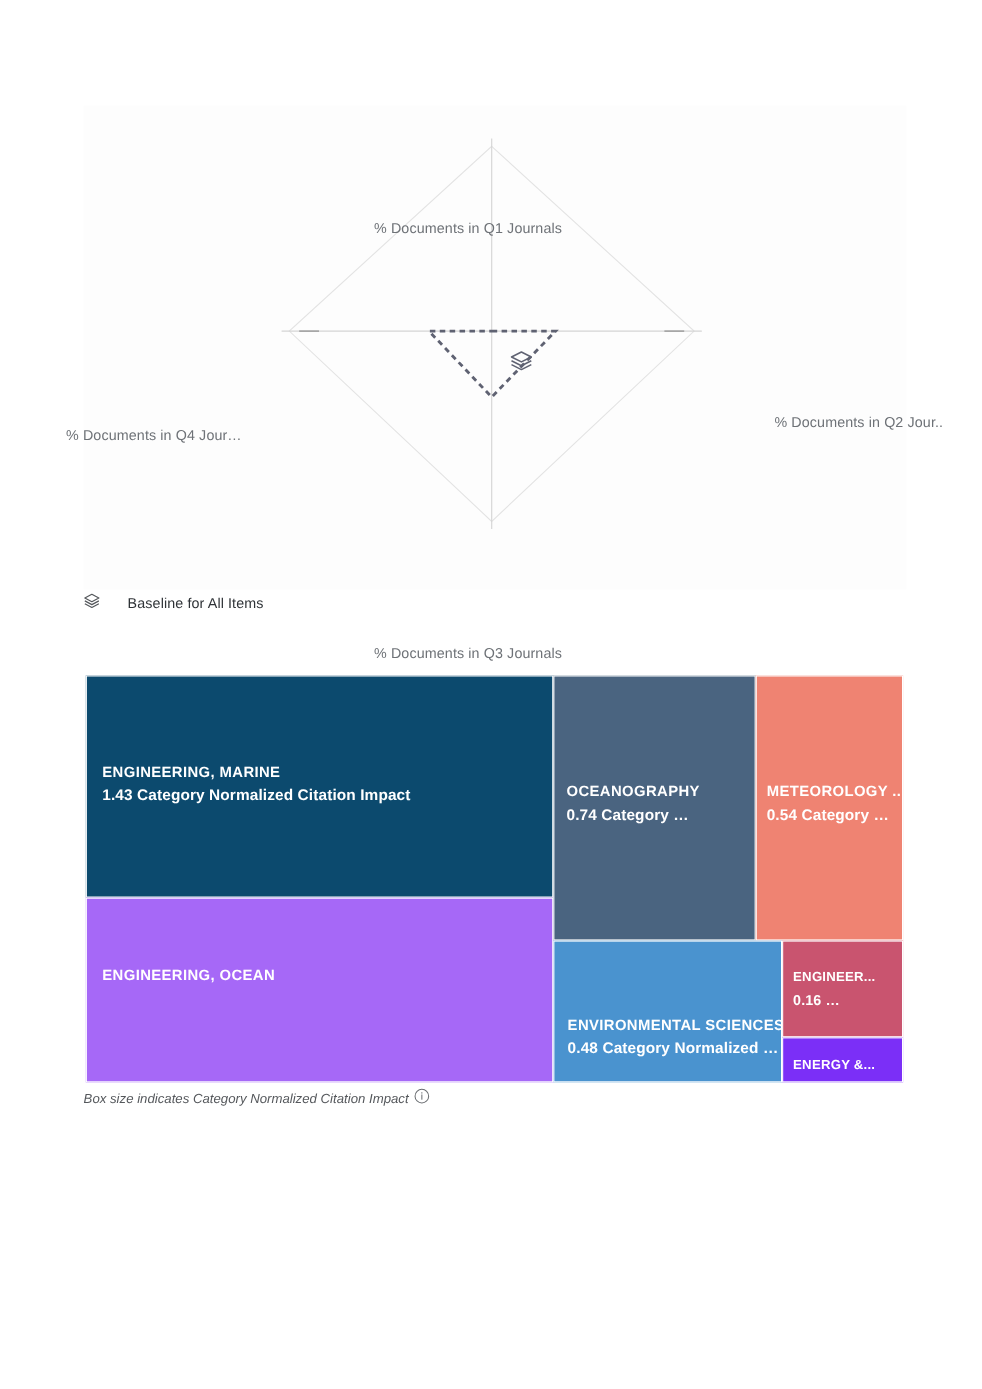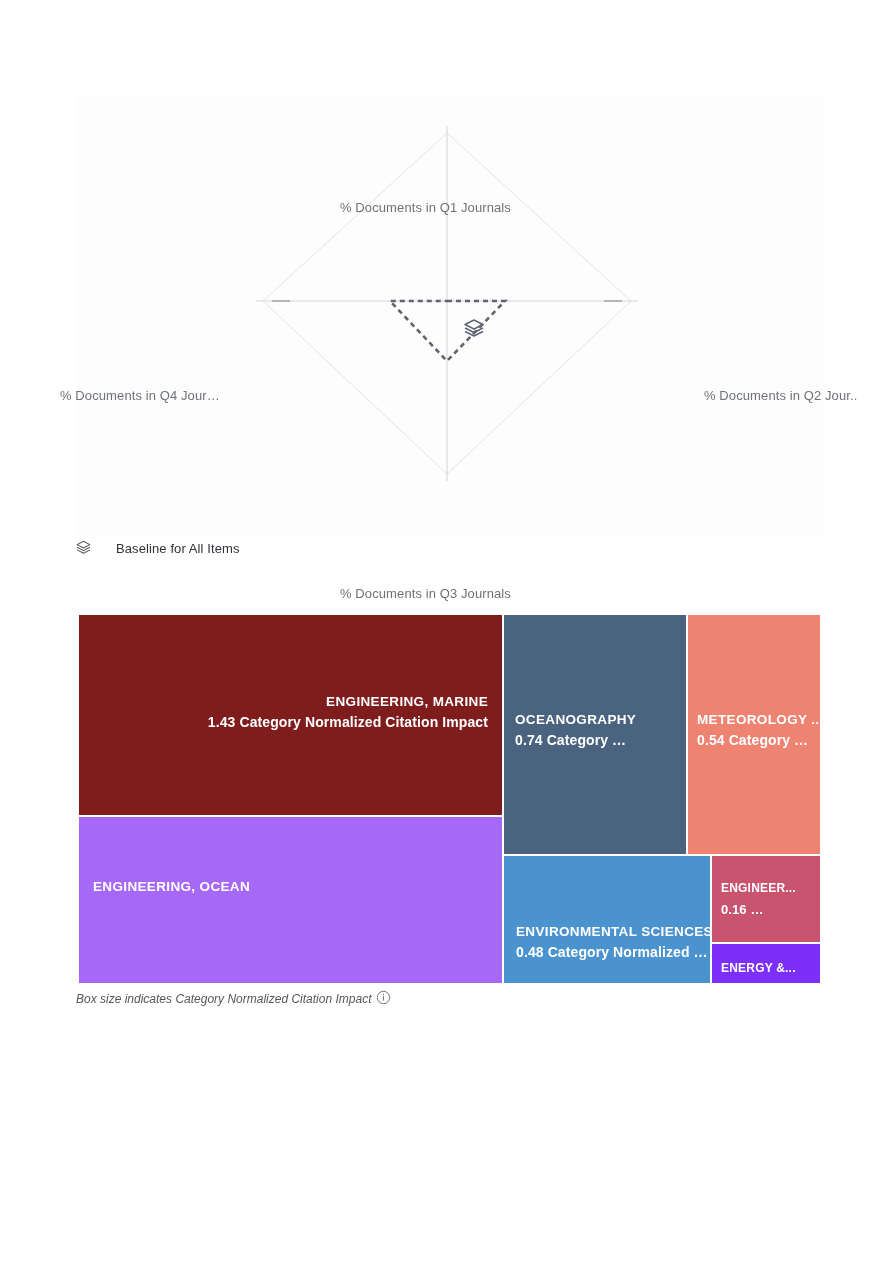--- a/index.html
+++ b/index.html
@@ -17,21 +17,21 @@
   }
   #radar-svg{position:absolute;left:0;top:0;width:748px;height:440px;}
 
   .axis-label{
     position:absolute;
     font-size:13px;color:#6e7277;white-space:nowrap;
     letter-spacing:.1px;
   }
   #axis-label-q1{left:264px;top:104px;}
   #axis-label-q3{left:264px;top:490px;}
-  #axis-label-q2{left:628px;top:292px;}
+  #axis-label-q2{left:628px;top:280px;}
   #axis-label-q4{left:-16px;top:292px;}
 
   
   #radar-legend{
     position:absolute;left:76px;top:538px;height:20px;
     display:flex;align-items:center;gap:25px;
   }
   #radar-legend .legend-text{
     font-size:13px;color:#2f3337;letter-spacing:.1px;
   }
@@ -108,21 +108,21 @@
       <polygon points="0,-7 8.5,-2.5 0,2 -8.5,-2.5"></polygon>
       <polyline points="-8.5,1 0,5.5 8.5,1"></polyline>
       <polyline points="-8.5,4.5 0,9 8.5,4.5"></polyline>
     </svg>
   </span>
   <span class="legend-text">Baseline for All Items</span>
 </div>
 
 <div id="treemap">
 
-  <div class="tile" style="left:0px;top:0px;width:425px;height:202px;background:#7f1d1d;text-align:right;">
+  <div class="tile" style="left:0px;top:0px;width:425px;height:202px;background:#0c4a6e;">
     <div class="tile-text" style="top:76px;">
       <div class="tile-name">ENGINEERING, MARINE</div>
       <div class="tile-value">1.43 Category Normalized Citation Impact</div>
     </div>
   </div>
 
   <div class="tile" style="left:0px;top:202px;width:425px;height:168px;background:#a668f7;">
     <div class="tile-text" style="top:59px;">
       <div class="tile-name">ENGINEERING, OCEAN</div>
     </div>

